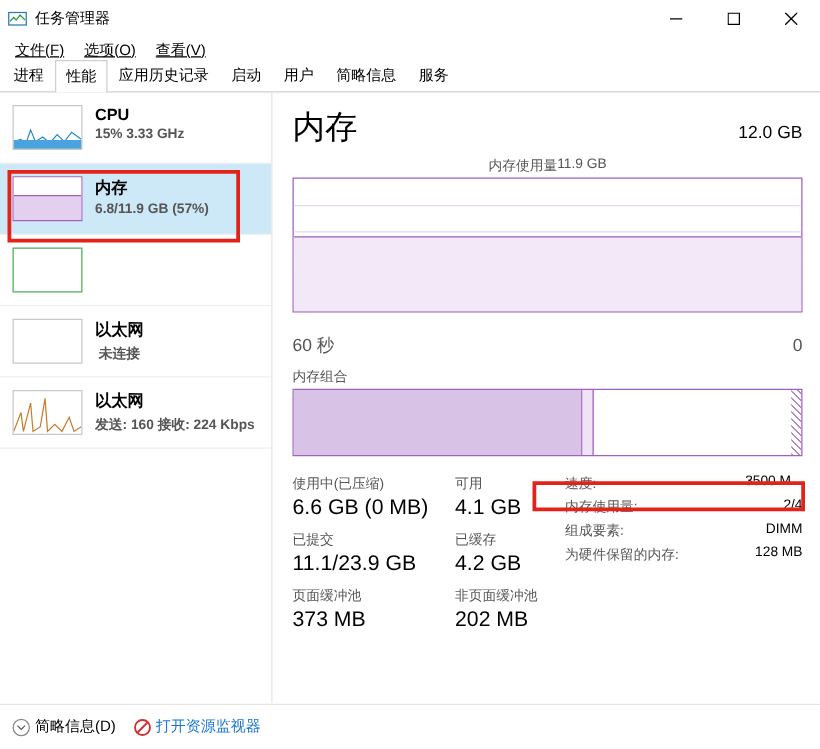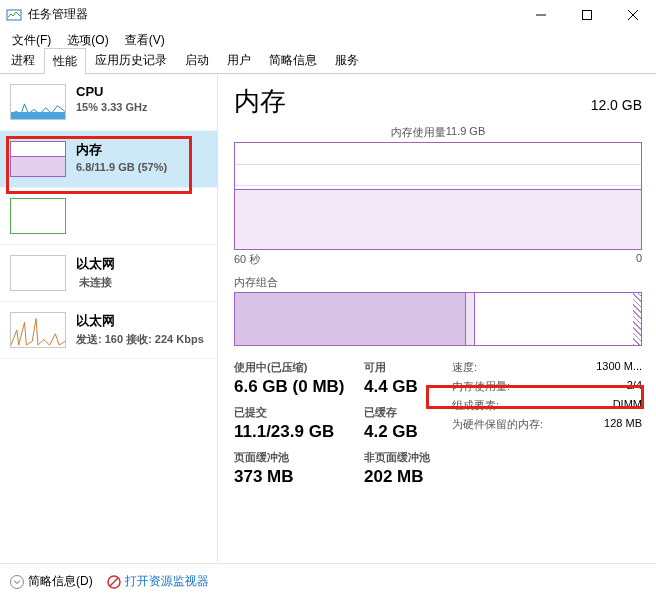--- a/index.html
+++ b/index.html
@@ -6,21 +6,21 @@
 body { width: 656px; height: 599px; background: #fff; font-size: 12px; color: #000; position: relative; overflow: hidden; }
 
 .titlebar { height: 30px; display: flex; align-items: center; padding-left: 6px; border-bottom: 1px solid transparent; }
 .titlebar .app-icon { width: 16px; height: 16px; margin-right: 6px; }
 .titlebar .title { font-size: 12px; }
 .window-controls { position: absolute; right: 0; top: 0; display: flex; }
 .window-controls .wc { width: 46px; height: 30px; display: flex; align-items: center; justify-content: center; }
 .window-controls svg { width: 10px; height: 10px; }
 
 .menubar { height: 20px; display: flex; align-items: center; padding-left: 6px; gap: 4px; font-size: 12px; }
-.menubar .menu-item { padding: 2px 6px; }
+.menubar .menu-item { padding: 2px 6px; text-decoration: underline; }
 
 .tabbar { height: 24px; display: flex; align-items: flex-end; border-bottom: 1px solid #d0d0d0; padding-left: 2px; }
 .tabbar .tab { padding: 4px 8px 4px 8px; font-size: 12px; border: 1px solid transparent; border-bottom: none; position: relative; }
 .tabbar .tab.active { border-color: #d0d0d0; background: #fff; top: 1px; }
 
 .content { display: flex; height: 488px; }
 
 .sidebar { width: 218px; border-right: 1px solid #e5e5e5; overflow: hidden; font-weight: bold; }
 .side-item { display: flex; padding: 10px 8px 10px 10px; gap: 10px; border-bottom: 1px solid #f0f0f0; cursor: default; }
 .side-item.selected { background: #cde8f6; }
@@ -43,32 +43,32 @@
 .main { flex: 1; padding: 10px 14px 0 16px; position: relative; }
 .main-header { display: flex; justify-content: space-between; align-items: baseline; }
 .main-title { font-size: 26px; font-weight: 400; }
 .main-total { font-size: 14px; }
 
 .chart-label { font-size: 11px; color: #555; margin-top: 6px; display: flex; justify-content: center; }
 .chart-box { border: 1px solid #a060c0; height: 108px; margin-top: 2px; background: #fff; position: relative; }
 .chart-grid-h { position:absolute; left:0; right:0; border-top:1px solid #e8d8f0; }
 .chart-fill-usage { position:absolute; left:0; right:0; bottom:0; height:57%; background:#f2e8f8; border-top:1px solid #a060c0; }
 
-.chart-axis { font-size: 11px; color: #555; margin-top: 2px; display:flex; justify-content:space-between; }
+.chart-axis { font-size: 14px; color: #555; margin-top: 18px; display:flex; justify-content:space-between; }
 
 .comp-label { font-size: 11px; color: #555; margin-top: 8px; }
 .comp-box { border: 1px solid #a060c0; height: 54px; margin-top: 2px; position: relative; background:#fff; }
 .comp-seg { position:absolute; top:0; bottom:0; }
 .comp-seg.inuse { background:#d8c2e6; left:0; width:57%; border-right:1px solid #a060c0;}
 .comp-seg.mod { background:#efe4f6; left:57%; width:2%; border-right:1px solid #a060c0;}
 .comp-hatch { position:absolute; right:0; top:0; bottom:0; width:2%; background: repeating-linear-gradient(45deg,#b088c8 0 1px, transparent 1px 4px); }
 
 .stats { display:flex; margin-top: 14px; gap: 0; }
 .stats-left { width: 218px; }
-.stat-row { display:flex;font-weight:bold; }
+.stat-row { display:flex; }
 .stat-col { }
 .stat-label { font-size: 11px; color: #555; }
 .stat-value { font-size: 17px; margin-top: 2px; }
 .stats-right { flex:1; font-size: 11px; }
 .info-row { display:flex; justify-content: space-between; margin-bottom: 4px; }
 .info-row .k { color:#555; }
 .info-row .v { color:#000; }
 
 .footer { position:absolute; left:0; right:0; bottom:0; height:36px; border-top:1px solid #e5e5e5; display:flex; align-items:center; padding:0 10px; gap:14px; }
 .footer .link { color:#000; font-size:12px; display:flex; align-items:center; gap:4px; }
@@ -198,21 +198,21 @@
 
     <div class="stats">
       <div class="stats-left">
         <div class="stat-row">
           <div class="stat-col" style="width:130px">
             <div class="stat-label">使用中(已压缩)</div>
             <div class="stat-value">6.6 GB (0 MB)</div>
           </div>
           <div class="stat-col">
             <div class="stat-label">可用</div>
-            <div class="stat-value">4.4 GB</div>
+            <div class="stat-value">4.1 GB</div>
           </div>
         </div>
         <div class="stat-row" style="margin-top:8px">
           <div class="stat-col" style="width:130px">
             <div class="stat-label">已提交</div>
             <div class="stat-value">11.1/23.9 GB</div>
           </div>
           <div class="stat-col">
             <div class="stat-label">已缓存</div>
             <div class="stat-value">4.2 GB</div>
@@ -225,21 +225,21 @@
           </div>
           <div class="stat-col">
             <div class="stat-label">非页面缓冲池</div>
             <div class="stat-value">202 MB</div>
           </div>
         </div>
       </div>
       <div class="stats-right">
         <div class="info-row">
             <span class="k">速度:</span>
-            <span class="v">1300 M...</span>
+            <span class="v">3500 M...</span>
           </div>
         <div class="info-row">
             <span class="k">内存使用量:</span>
             <span class="v">2/4</span>
           </div>
         <div class="info-row">
             <span class="k">组成要素:</span>
             <span class="v">DIMM</span>
           </div>
         <div class="info-row">

